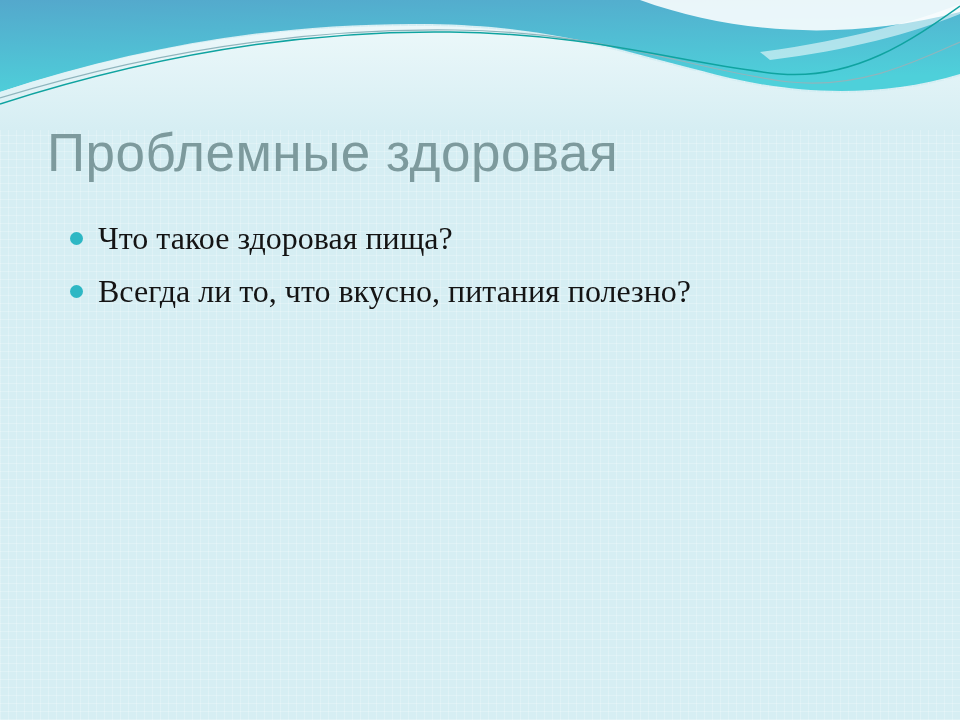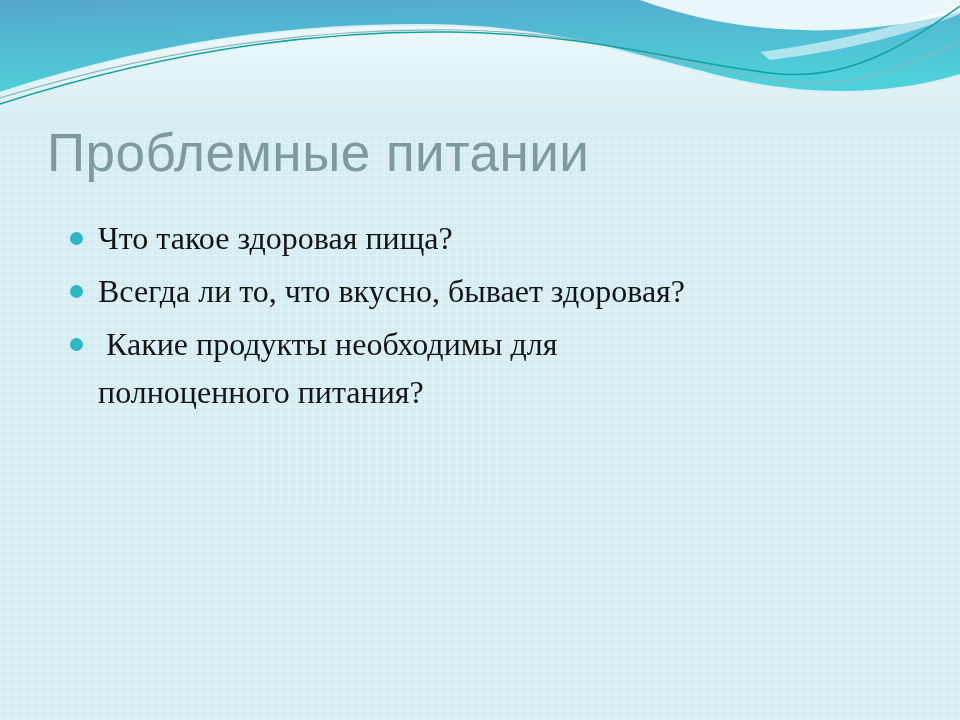--- a/index.html
+++ b/index.html
@@ -85,31 +85,26 @@
 
     <path d="M760,52 C850,40 920,20 960,4 L960,14 C910,34 850,50 770,60 Z" fill="#ffffff" opacity="0.55"></path>
 
     <path d="M0,92 C140,46 280,24 430,26 C560,28 630,56 730,80 C800,96 880,100 960,76 V130 H0 Z" fill="url(#gPale)"></path>
 
     <path d="M0,98 C150,52 300,28 455,30 C610,32 690,70 790,82 C860,89 915,62 960,42" stroke="#8fb5bd" stroke-width="1.2" fill="none"></path>
 
     <path d="M0,104 C150,56 300,30 450,32 C600,34 680,64 780,74 C855,80 912,40 960,6" stroke="#0fa3a0" stroke-width="1.5" fill="none"></path>
   </svg>
 
-  <div id="title">Проблемные питании</div>
+  <div id="title">Проблемные здоровая</div>
 
   <ul id="bullets">
     <li>
       <span class="dot"></span>
       <span class="txt">Что такое здоровая пища?</span>
     </li>
     <li>
       <span class="dot"></span>
-      <span class="txt">Всегда ли то, что вкусно, бывает здоровая?</span>
-    </li>
-    <li>
-      <span class="dot"></span>
-      <span class="txt"> Какие продукты необходимы для
-полноценного питания?</span>
+      <span class="txt">Всегда ли то, что вкусно, питания полезно?</span>
     </li>
   </ul>
 
 </div>
 
 </body></html>

